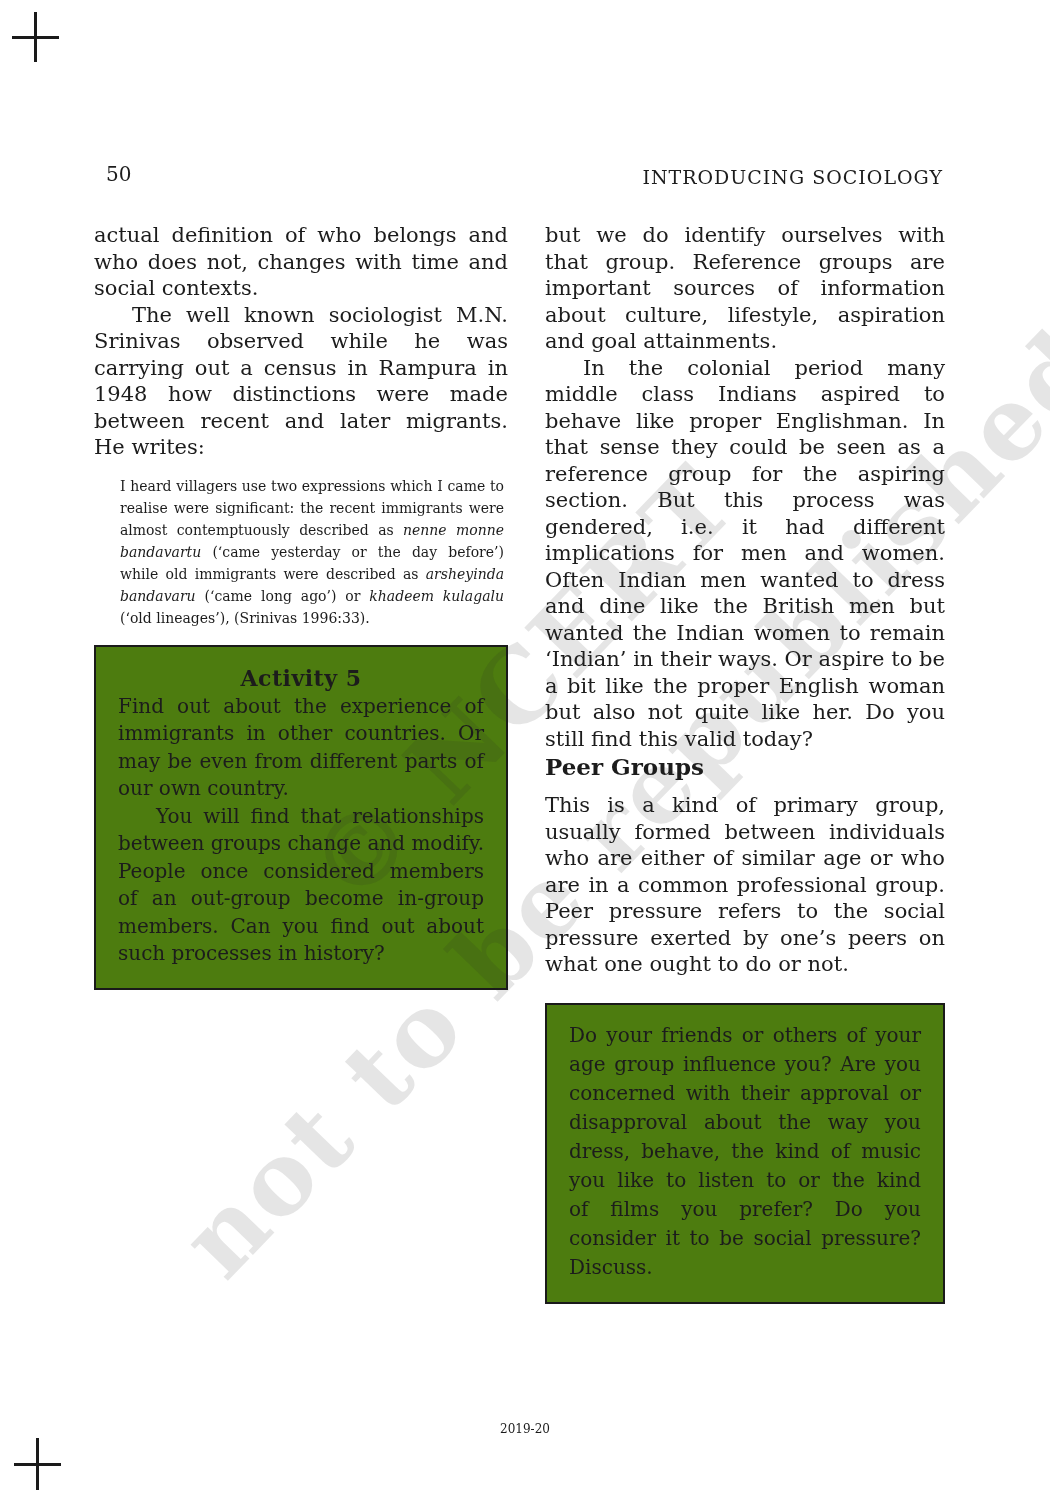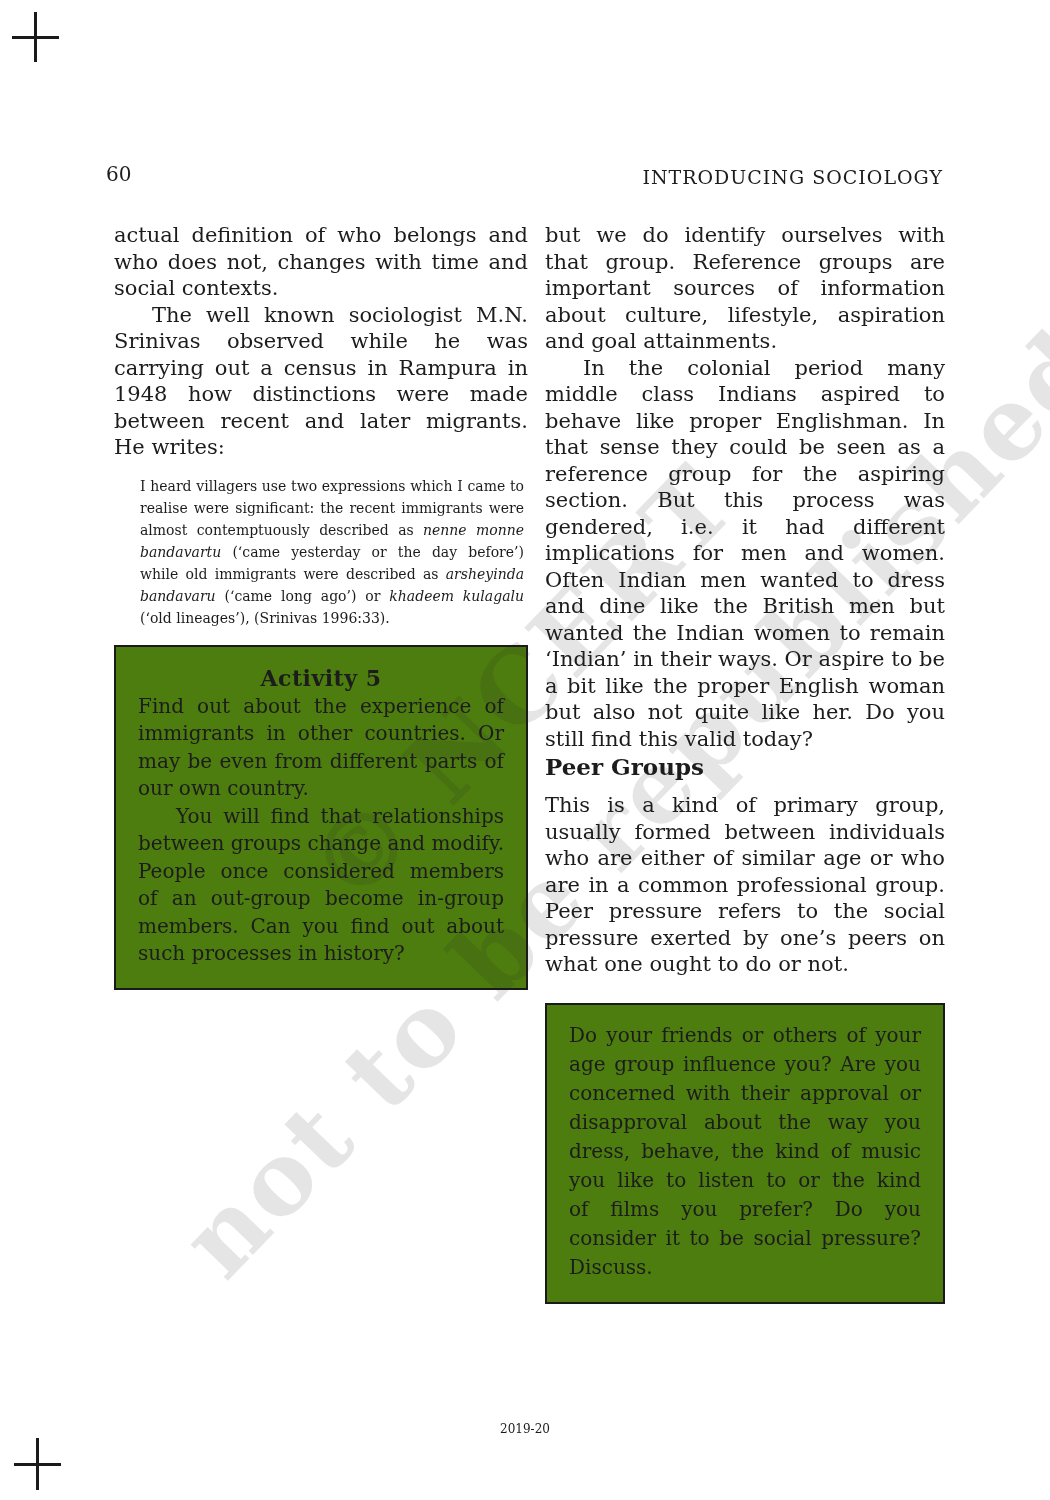--- a/index.html
+++ b/index.html
@@ -7,21 +7,21 @@
     position:relative;width:1050px;height:1500px;background:#ffffff;overflow:hidden;
     font-family:"DejaVu Serif","Liberation Serif",serif;color:#1c1c1c;
   }
   
   .cross-h,.cross-v{position:absolute;background:#1a1a1a;}
   
   .page-num{position:absolute;left:106px;top:162px;font-size:20px;}
   .running-head{position:absolute;right:107px;top:166px;font-size:19px;letter-spacing:1px;}
   
   .col{position:absolute;top:222px;text-align:justify;font-size:21px;line-height:26.5px;}
-  .col-left{left:114px;width:414px;}
+  .col-left{left:94px;width:414px;}
   .col-right{left:545px;width:400px;}
   .col p{margin:0;}
   .indent{text-indent:38px;}
   .quote{
     margin:14px 4px 0 26px;font-size:14px;line-height:22px;text-align:justify;
   }
   .italic{font-style:italic;}
   .heading{font-weight:bold;font-size:23px;line-height:30px;margin:0;text-align:left;}
   .heading-ref{margin-top:30px;}
   .heading-peer{margin-top:20px;}
@@ -56,21 +56,21 @@
 
   <div>
     <div class="cross-h" style="left:12px;top:36px;width:47px;height:2.5px;"></div>
     <div class="cross-v" style="left:34px;top:12px;width:2.5px;height:50px;"></div>
   </div>
   <div>
     <div class="cross-h" style="left:14px;top:1463px;width:47px;height:2.5px;"></div>
     <div class="cross-v" style="left:36px;top:1438px;width:2.5px;height:52px;"></div>
   </div>
 
-  <div class="page-num">60</div>
+  <div class="page-num">50</div>
   <div class="running-head">INTRODUCING SOCIOLOGY</div>
 
   <div class="wm wm1">© NCERT</div>
   <div class="wm wm2">not to be republished</div>
 
   <div class="col col-left">
     <p>actual definition of who belongs and who does not, changes with time and social contexts.</p>
     <p class="indent">The well known sociologist M.N. Srinivas observed while he was carrying out a census in Rampura in 1948 how distinctions were made between recent and later migrants. He writes:</p>
     <div class="quote"><span>I heard villagers use two expressions which I came to realise were significant: the recent immigrants were almost contemptuously described as </span><span class="italic">nenne monne bandavartu</span><span> (‘came yesterday or the day before’) while old immigrants were described as </span><span class="italic">arsheyinda bandavaru</span><span> (‘came long ago’) or </span><span class="italic">khadeem kulagalu</span><span> (‘old lineages’), (Srinivas 1996:33).</span></div>
 

